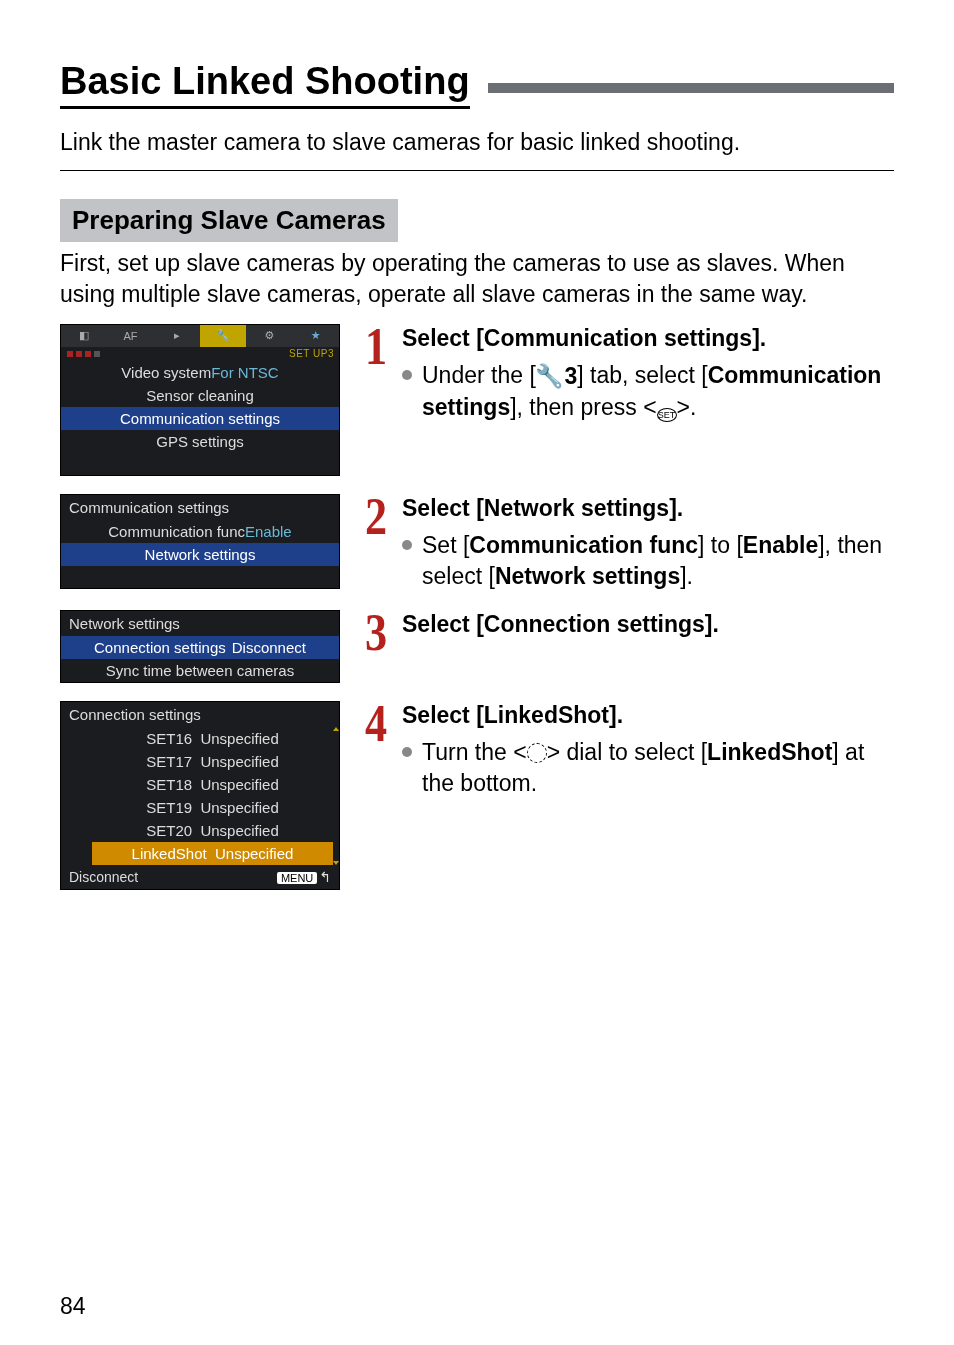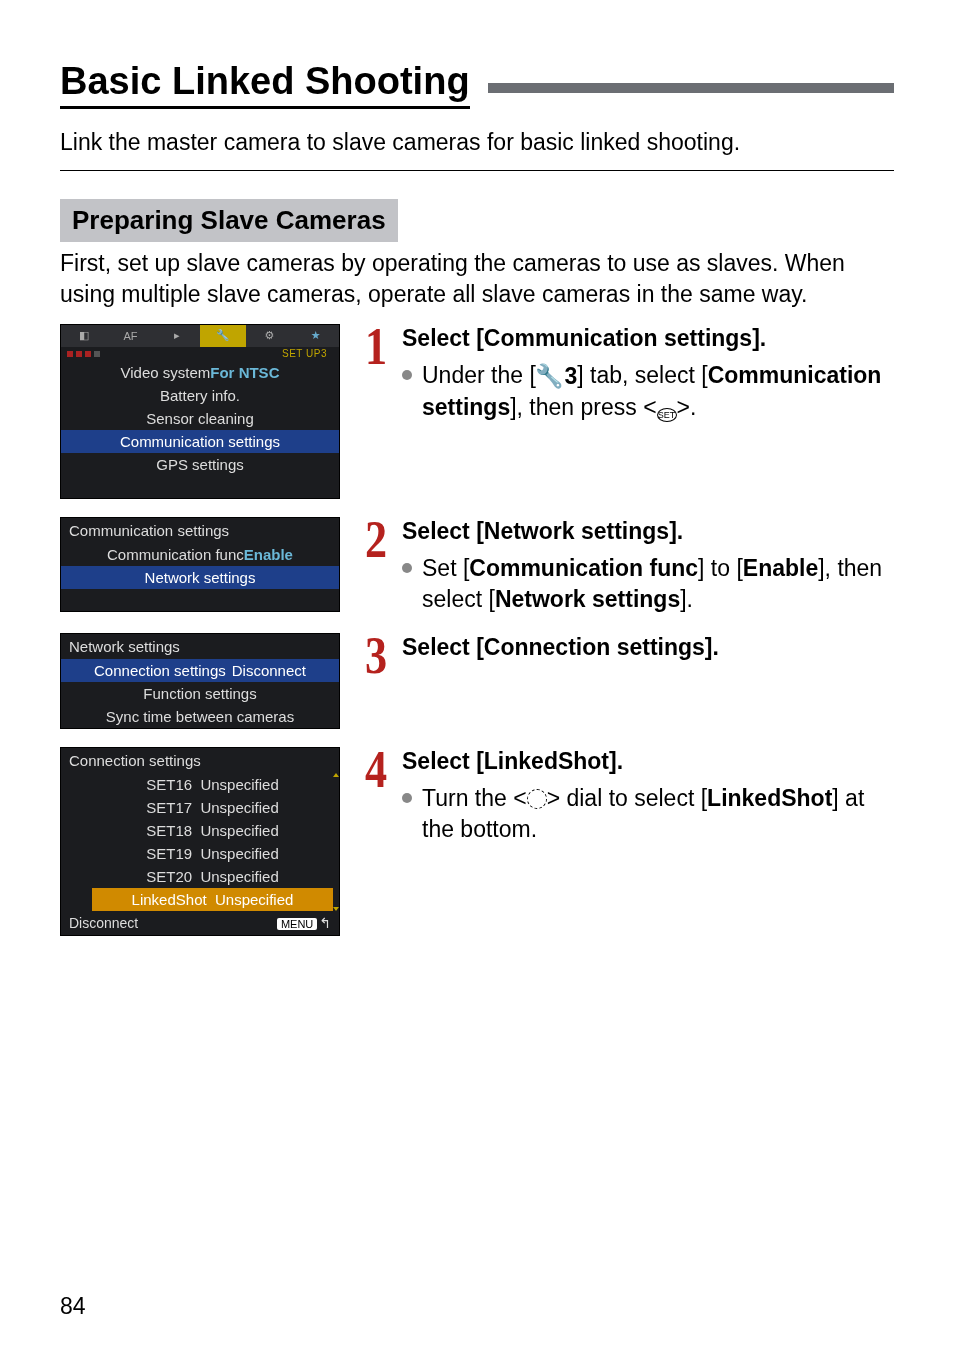--- a/index.html
+++ b/index.html
@@ -83,26 +83,26 @@
     .menu-tabs {
       display: flex; height: 22px; background: #2e2f33;
     }
     .tab { flex: 1; display: flex; align-items: center; justify-content: center; font-size: 11px; color:#aaa; }
     .tab.sel { background: #c0a500; color: #1b1c1f; }
     .tab.star { color: #6ac; }
     .dots-row { display:flex; height:14px; align-items:center; padding-left:6px; justify-content: space-between; }
     .dots { display:flex; gap:3px; }
     .dots span { width:6px; height:6px; background:#555; display:inline-block; }
     .dots span.r { background:#a22; }
-    .setlabel { font-size:10px; color:#c0a500; padding-right:12px; letter-spacing:0.5px; }
+    .setlabel { font-size:10px; color:#c0a500; padding-right:5px; letter-spacing:0.5px; }
     .menu-title-bar { background:#1b1c1f; padding: 4px 8px; font-size:15px; }
     .menu-item { padding: 3px 8px; font-size: 15px; display:flex; justify-content:center; }
     .menu-item.hl { background: #1e3f8a; color:#fff; }
     .menu-item.hl-orange { background: #d08a00; color:#fff; }
-    .menu-item .val { color: #6bb8d8; font-weight: bold; }
+    .menu-item .val { color: #6bb8d8; }
     .menu-spacer { height: 22px; }
     .menu-footer { display:flex; justify-content:space-between; padding:4px 8px; font-size:14px; background:#1b1c1f; }
     .menu-footer .btn { background:#fff; color:#000; padding:0 4px; font-size:11px; border-radius:2px; margin-right:2px; }
     .scroll-ind { display:flex; flex-direction:column; justify-content:space-between; width:6px; align-items:center; }
     .scroll-ind .up, .scroll-ind .down { width:0;height:0;border-left:3px solid transparent;border-right:3px solid transparent; }
     .scroll-ind .up { border-bottom:4px solid #c0a500; }
     .scroll-ind .down { border-top:4px solid #c0a500; }
     .menu-body-with-scroll { display:flex; }
     .menu-body-main { flex:1;padding-left:31px; }
     .page-num { position: absolute; font-size: 23px; }
@@ -159,23 +159,20 @@
               <span class="r"></span>
               <span></span>
             </div>
         <div class="setlabel">SET UP3</div>
       </div>
       <div class="menu-item">
             <span>Video system</span>
             <span class="val">For NTSC</span>
           </div>
       <div class="menu-item">
-            <span>Battery info.</span>
-          </div>
-      <div class="menu-item">
             <span>Sensor cleaning</span>
           </div>
       <div class="menu-item hl">
             <span>Communication settings</span>
           </div>
       <div class="menu-item">
             <span>GPS settings</span>
           </div>
       <div class="menu-spacer"></div>
     </div>
@@ -228,23 +225,20 @@
 </div>
 
 
 <div class="step-row">
   <div class="step-left">
     <div class="menu">
       <div class="menu-title-bar">Network settings</div>
       <div class="menu-item hl">
             <span>Connection settings</span>
             <span style="color:#fff; margin-left:6px;">Disconnect</span>
-          </div>
-      <div class="menu-item">
-            <span>Function settings</span>
           </div>
       <div class="menu-item">
             <span>Sync time between cameras</span>
           </div>
     </div>
   </div>
   <div class="step-num-col">
     <span class="step-num">3</span>
     <div class="step-right">
       <div class="step-title">Select [Connection settings].</div>

